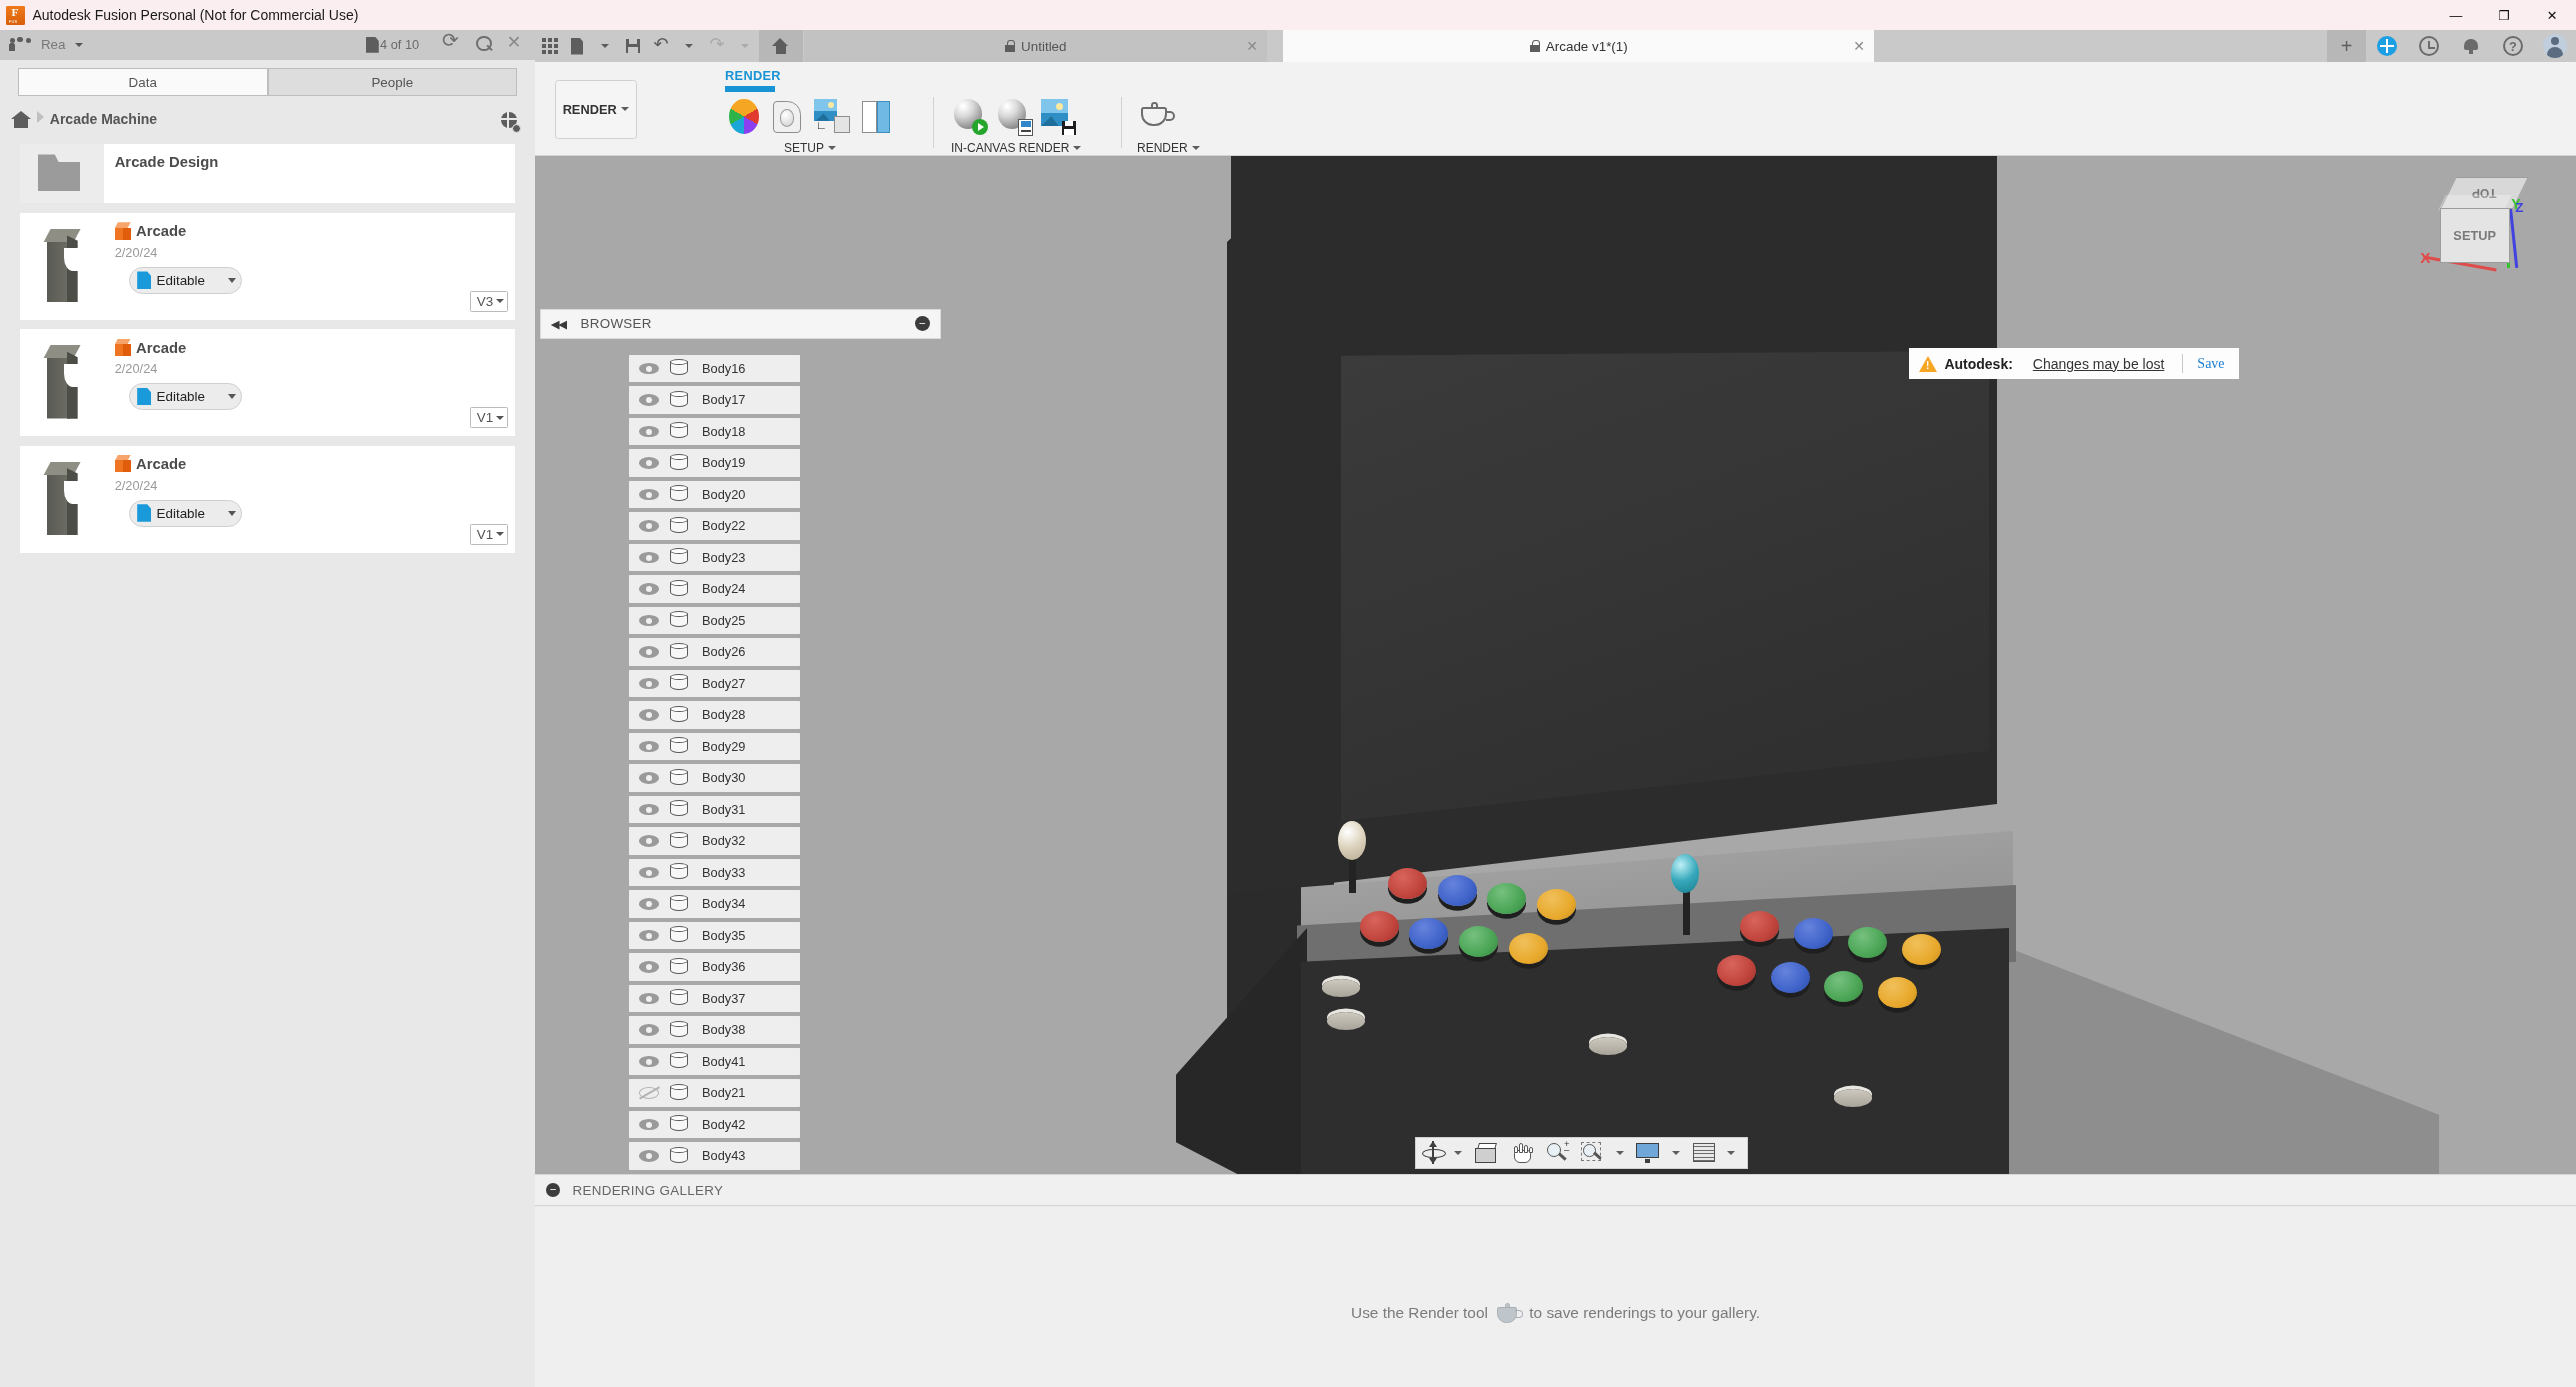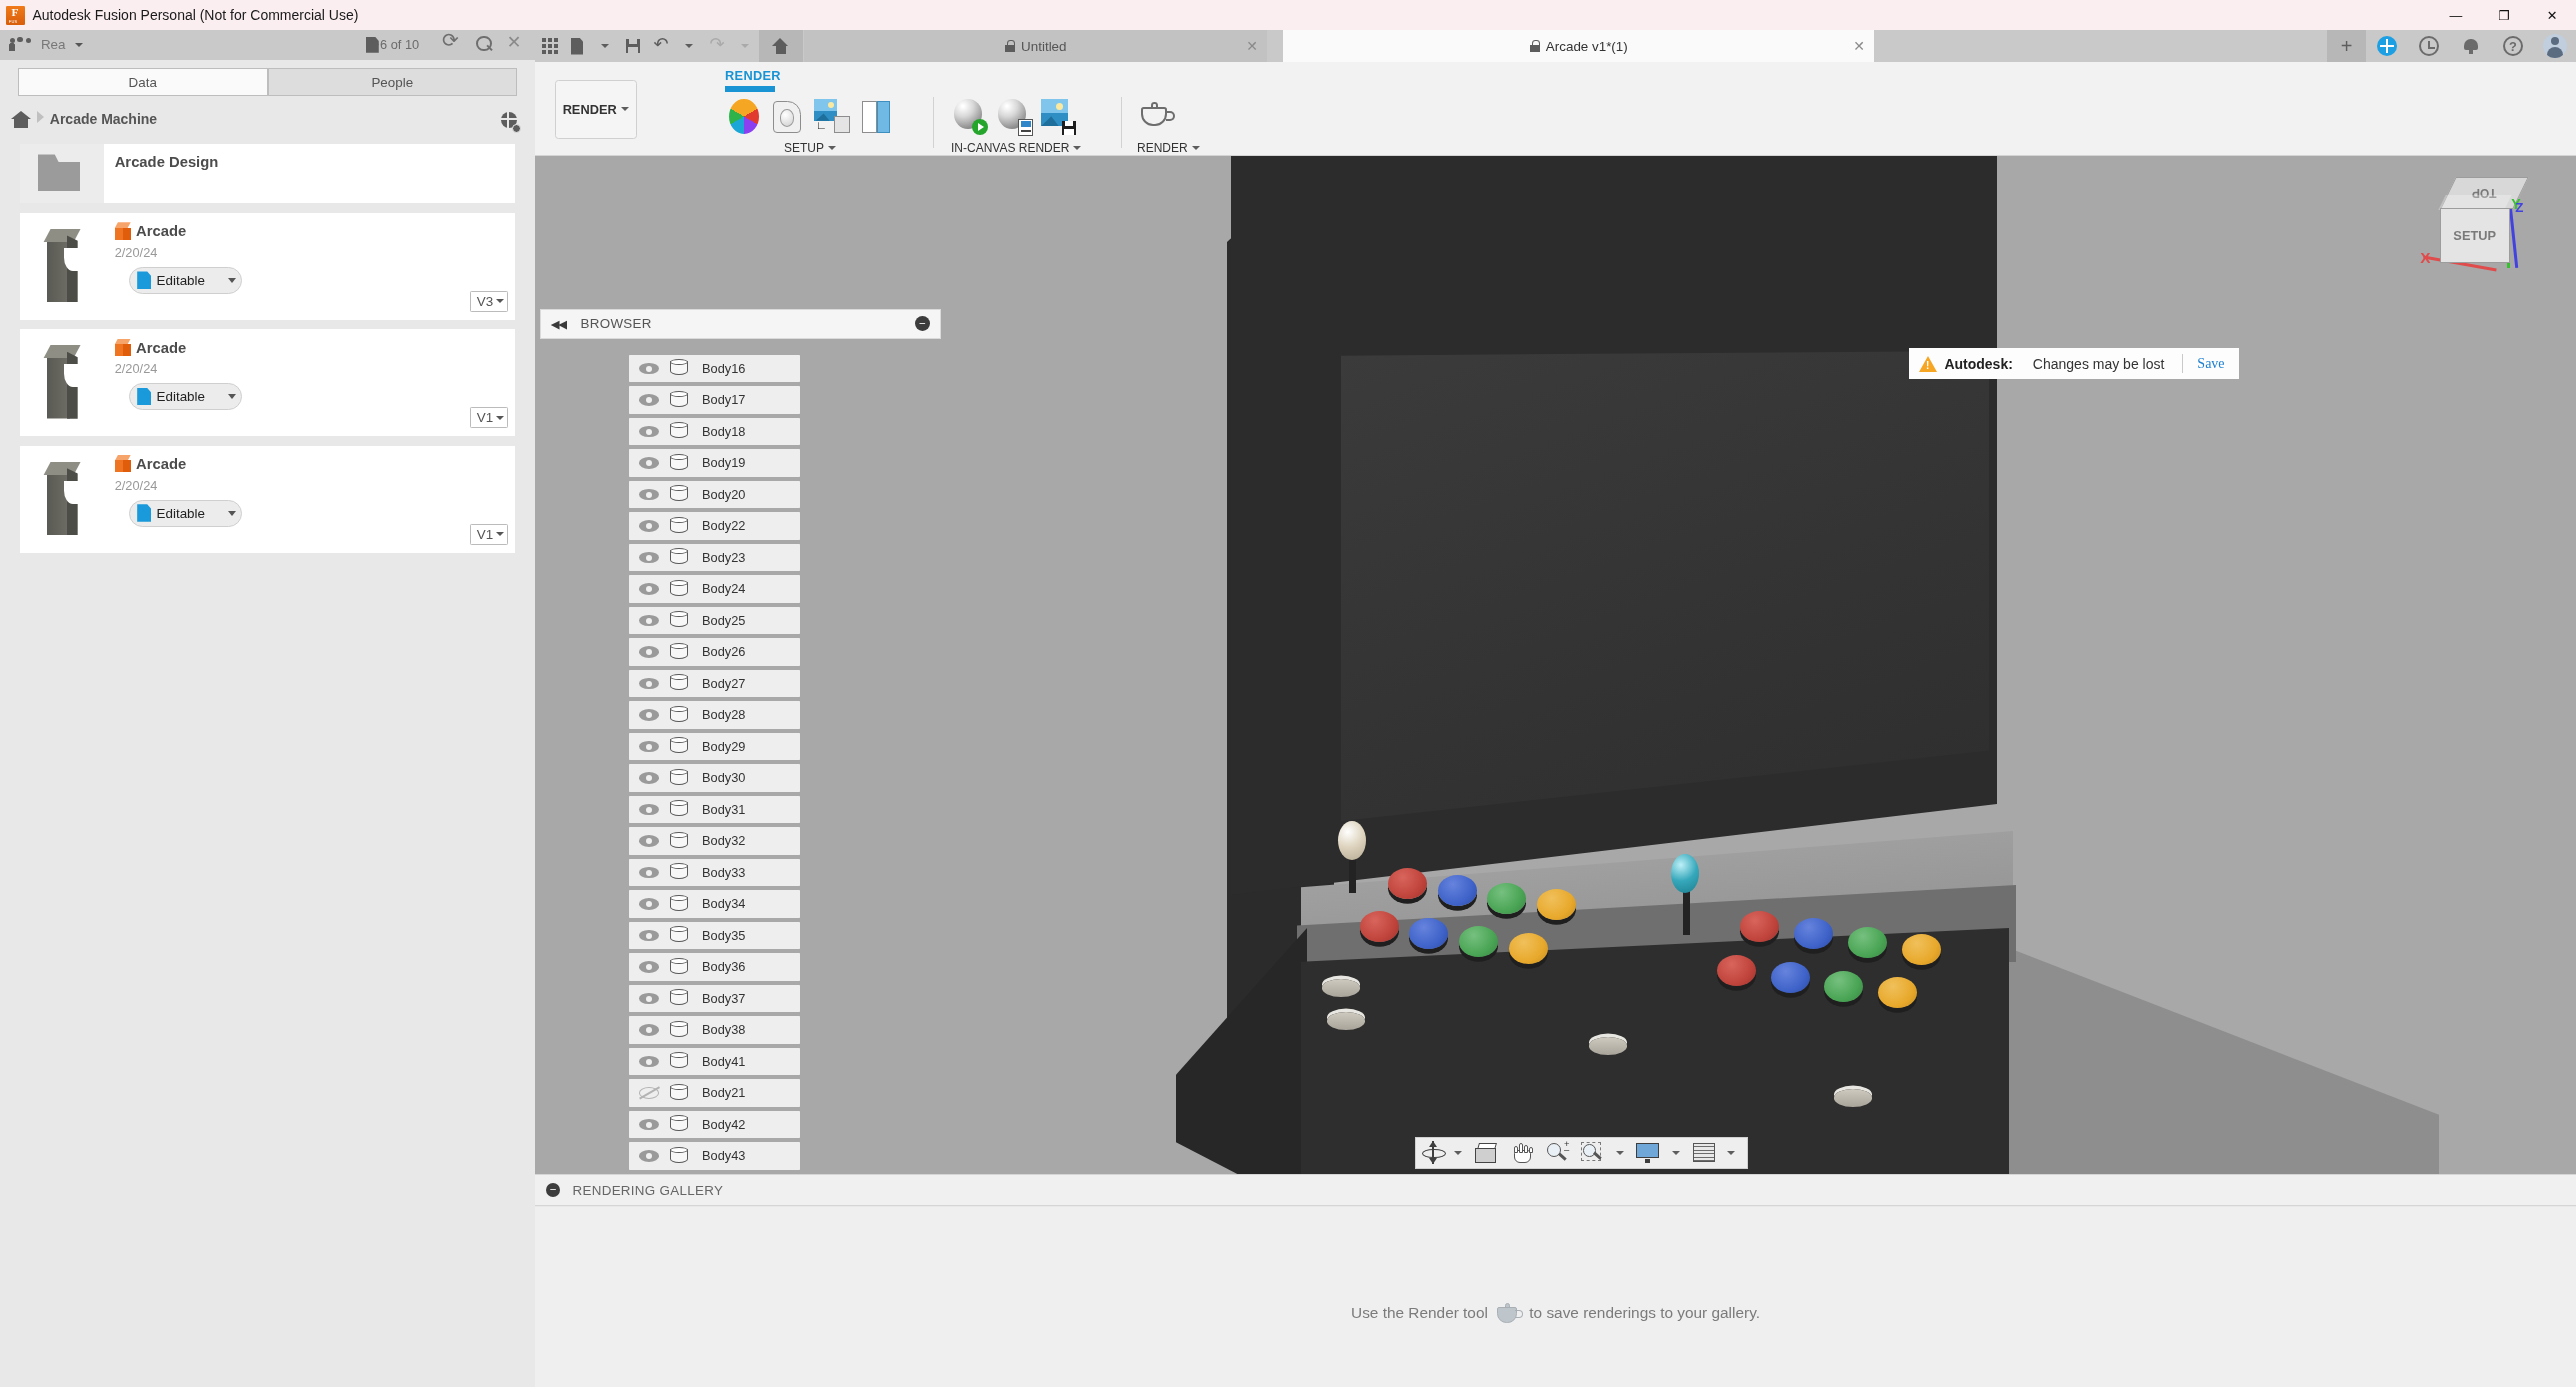--- a/index.html
+++ b/index.html
@@ -447,21 +447,21 @@
     position: absolute; left: 1374px; top: 192px; height: 31px;
     background: #fdfdfd; display: flex; align-items: center; padding: 0 0 0 10px;
     z-index: 40;
   }
   #warn-tri {
     width: 0; height: 0; border-left: 9.4px solid transparent; border-right: 9.4px solid transparent;
     border-bottom: 16px solid #f6a623; position: relative;
   }
   #warn-tri::after{content:"!";position:absolute;left:-2px;top:4.7px;font-size:10px;color:#fff;font-weight:bold;}
   #unsaved-label { font-size: 14px; font-weight: bold; color: #222; margin-left: 7.4px; }
-  #unsaved-msg { font-size: 14px; color: #333; margin-left: 20px; }
+  #unsaved-msg { font-size: 14px; color: #333; margin-left: 20px; text-decoration: underline; }
   #unsaved-div { width: 0.7px; height: 19px; background: #c9c9c9; margin-left: 17.5px; }
   #save-link { font-size: 14px; color: #1d7fd1; margin: 0 14.8px; font-family: Liberation Serif, serif; }
 
   
   #viewcube { position: absolute; right: 14.8px; top: 20px; width: 141px; height: 128px; z-index: 30; }
   .vc-top {
     position: absolute; left: 28px; top: 1.3px; width: 73px; height: 32px;
     background: #d8d8d8; border: 0.7px solid #9c9c9c;
     transform: skewX(-26deg); display:flex;align-items:center;justify-content:center;
   }
@@ -619,21 +619,21 @@
         <b></b>
         <i></i>
         <i></i>
         <i></i>
     </div>
     <div id="hub-name">Rea</div>
     <div class="caret-dn"></div>
     <div id="sb-hdr-right">
       <div id="doc-count">
         <span class="pencil-doc"></span>
-        <span>6 of 10</span>
+        <span>4 of 10</span>
       </div>
       <div class="sb-ic refresh-ic"></div>
       <div class="sb-ic search-ic"></div>
       <div class="sb-ic close-ic"></div>
     </div>
   </div>
 
   <div id="sb-tabs">
     <div class="sb-tab active">Data</div>
     <div class="sb-tab">People</div>

